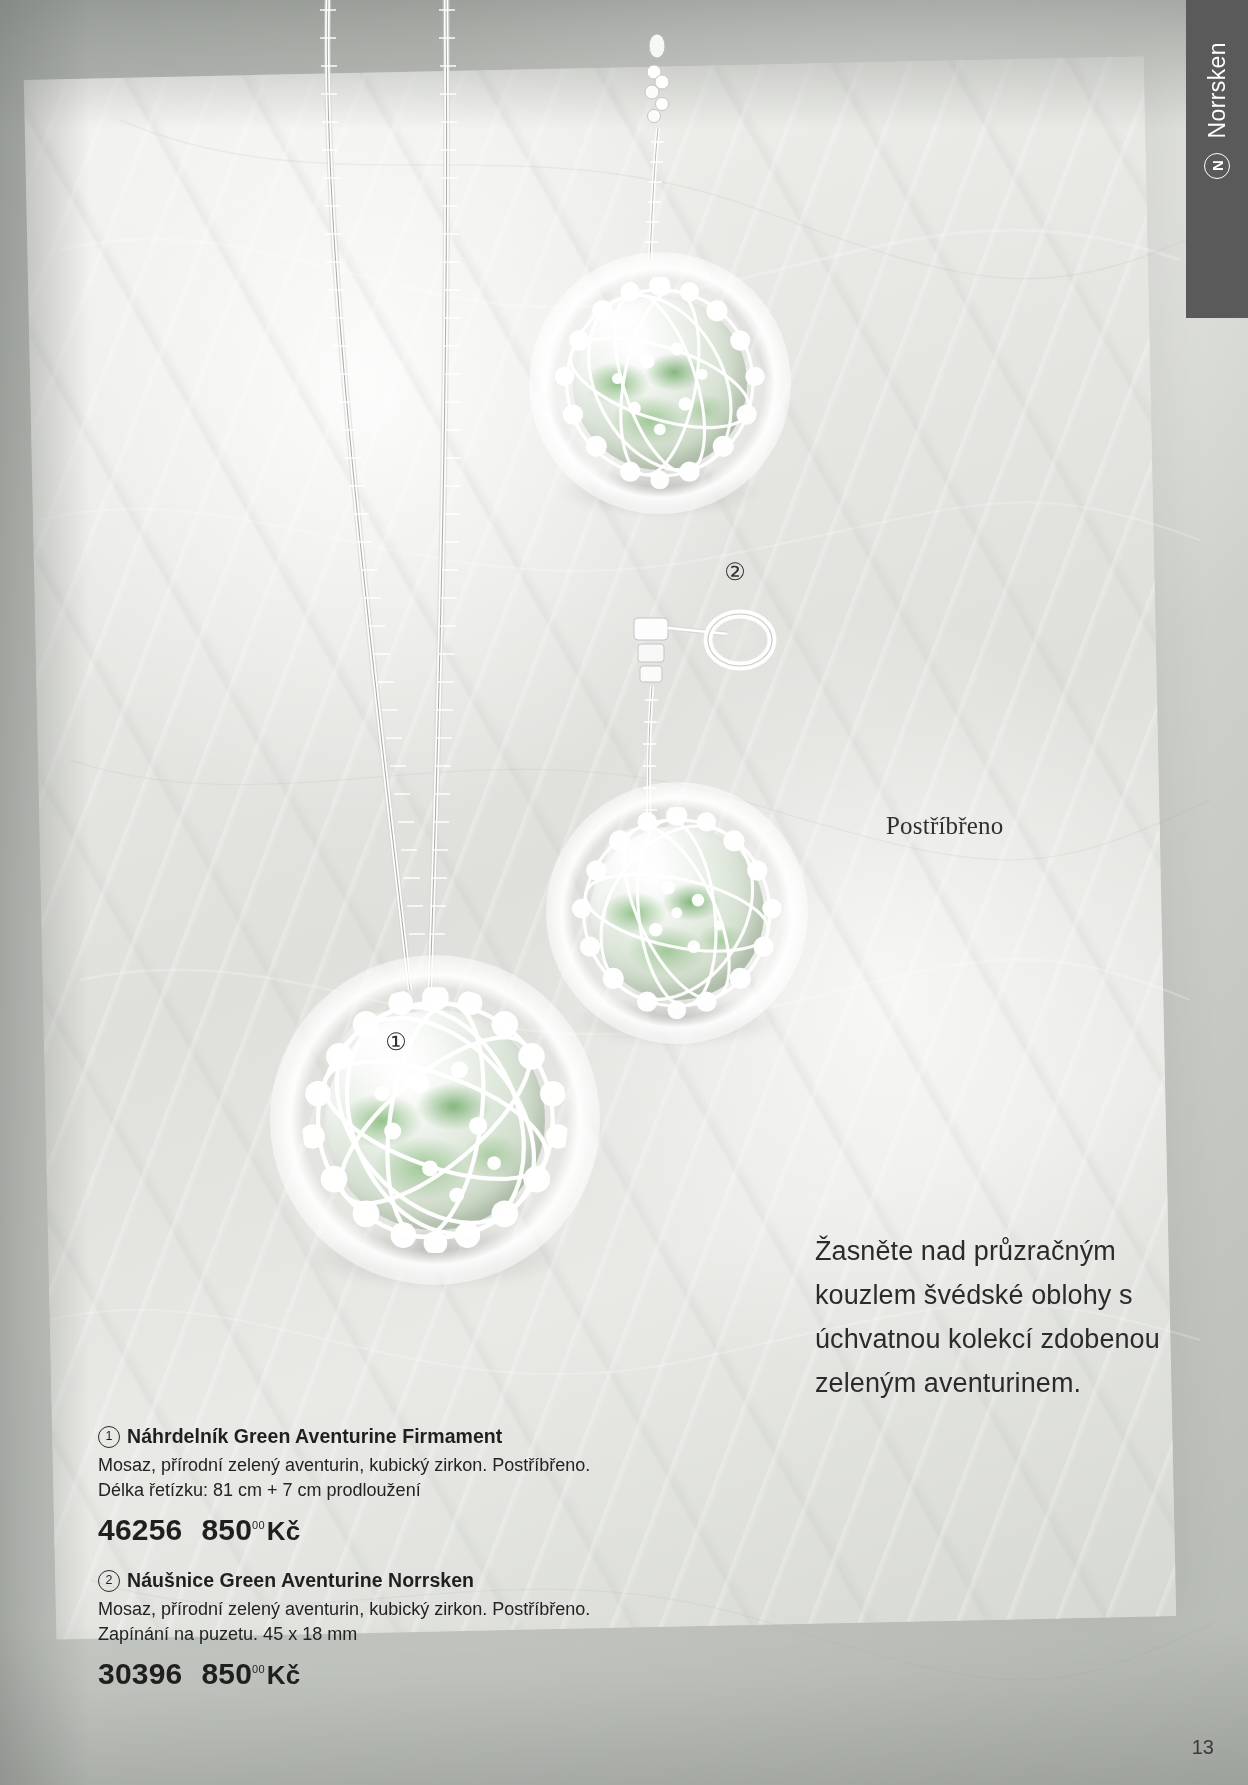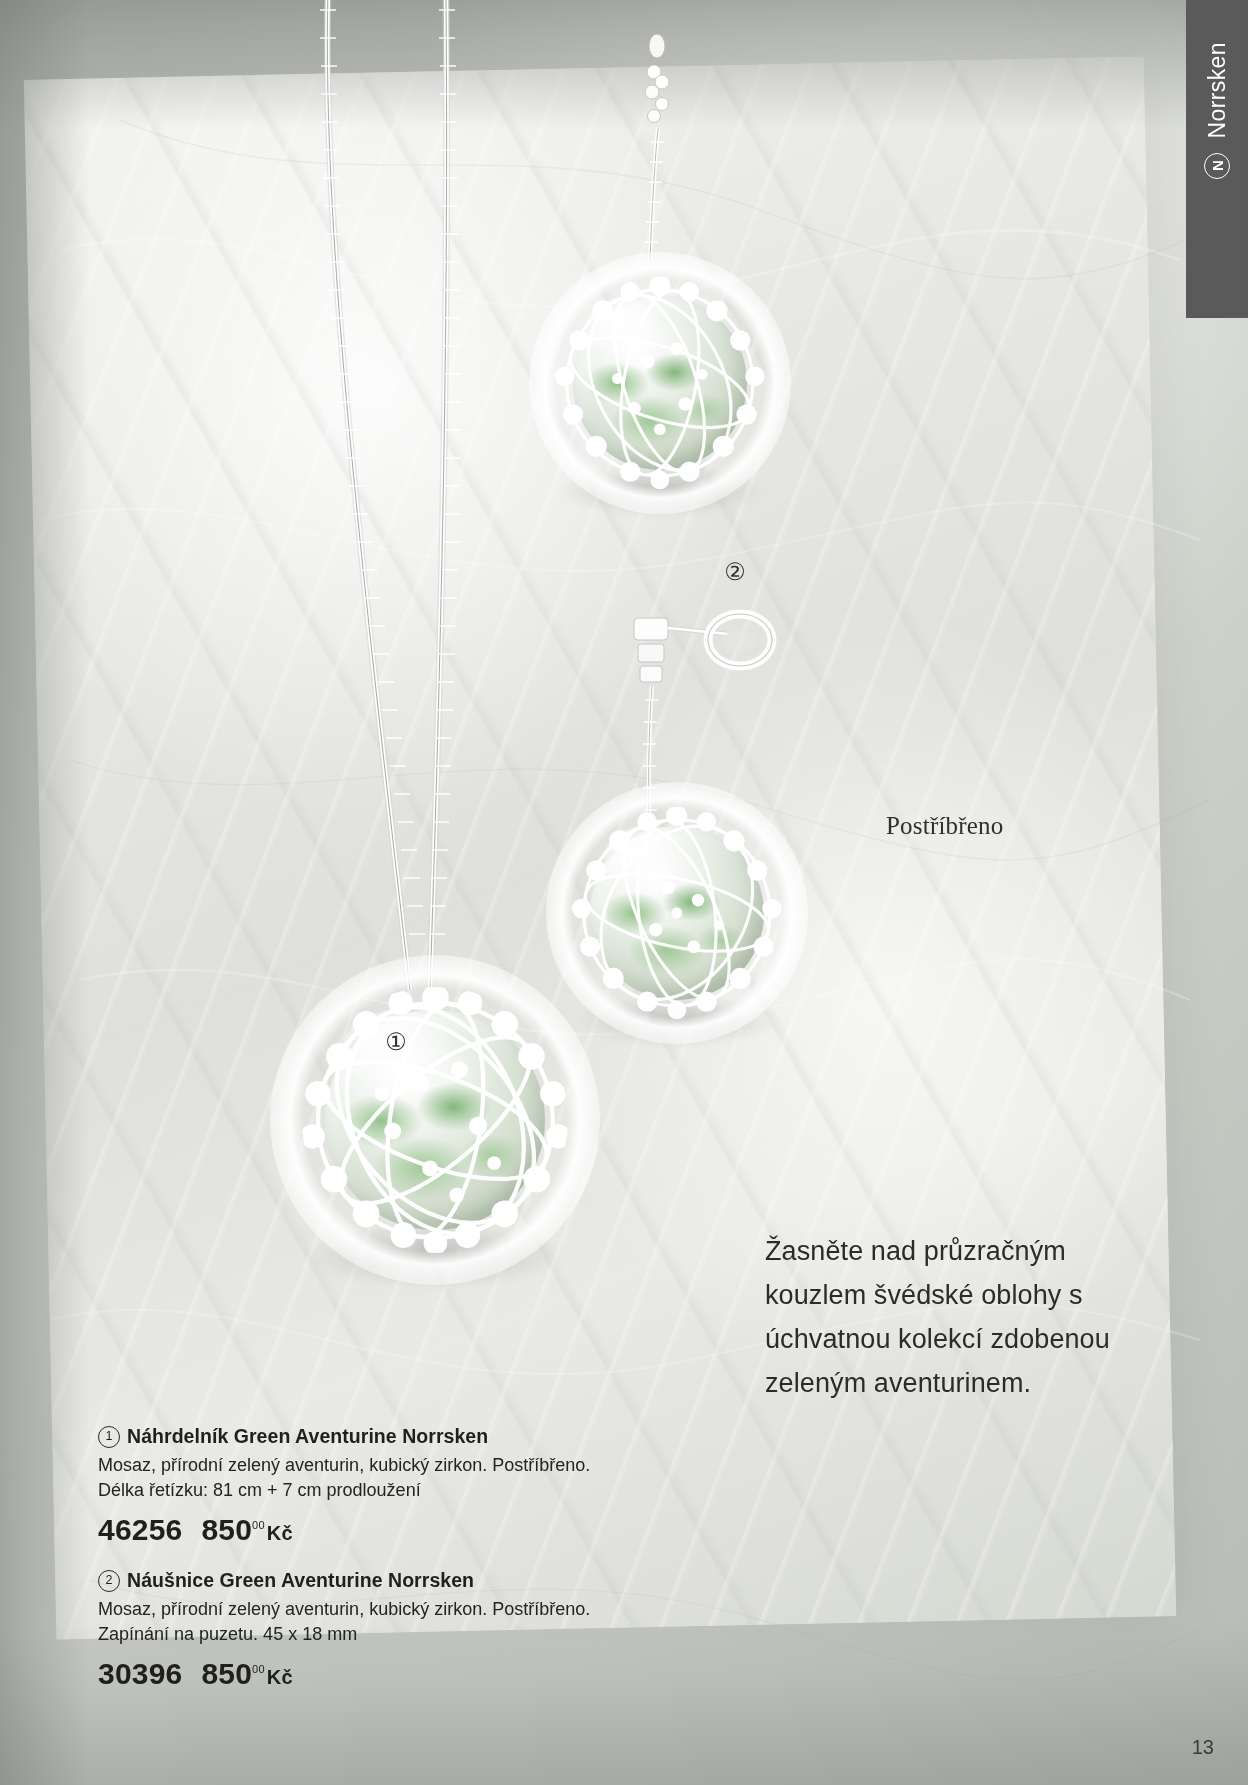--- a/index.html
+++ b/index.html
@@ -205,21 +205,21 @@
     left: 886px;
     top: 812px;
     font-size: 25px;
     color: #2f2f2f;
     letter-spacing: 0.2px;
     font-family: Liberation Serif, serif;
   }
 
   .right-copy {
     position: absolute;
-    left: 765px;
+    left: 815px;
     top: 1229px;
     width: 400px;
     font-size: 27px;
     line-height: 44px;
     color: #2b2b2b;
     letter-spacing: 0.1px;
   }
   .right-copy p { margin: 0; }
 
   .left-block {
@@ -267,21 +267,21 @@
     letter-spacing: 0.2px;
     margin-top: 9px;
     margin-bottom: 22px;
   }
   .price-value { position: relative; }
   .price-sup {
     font-size: 11px;
     vertical-align: super;
     font-weight: 400;
   }
-  .price-cur { font-size: 20px; font-weight: 700; margin-left: 2px; }
+  .price-cur { font-size: 26px; font-weight: 700; margin-left: 2px; }
 
   .page-number {
     position: absolute;
     right: 34px;
     bottom: 26px;
     font-size: 20px;
     color: #3a3a3a;
   }
 </style>
 </head>
@@ -508,21 +508,21 @@
 
   <div class="right-copy">
     <p>Žasněte nad průzračným kouzlem švédské oblohy s úchvatnou kolekcí zdobenou zeleným aventurinem.</p>
   </div>
 
   <div class="left-block">
 
     <div class="item">
       <div class="item-title">
         <span class="inline-marker" style="font-size: 12.5px;">1</span>
-        <span>Náhrdelník Green Aventurine Norrsken</span>
+        <span>Náhrdelník Green Aventurine Firmament</span>
       </div>
       <div class="item-desc">Mosaz, přírodní zelený aventurin, kubický zirkon. Postříbřeno. Délka řetízku: 81 cm + 7 cm prodloužení</div>
       <div class="price-row">
         <span>46256</span>
         <span class="price-value">
           <span>850</span><span class="price-sup">00</span><span class="price-cur">Kč</span>
         </span>
       </div>
     </div>
 

